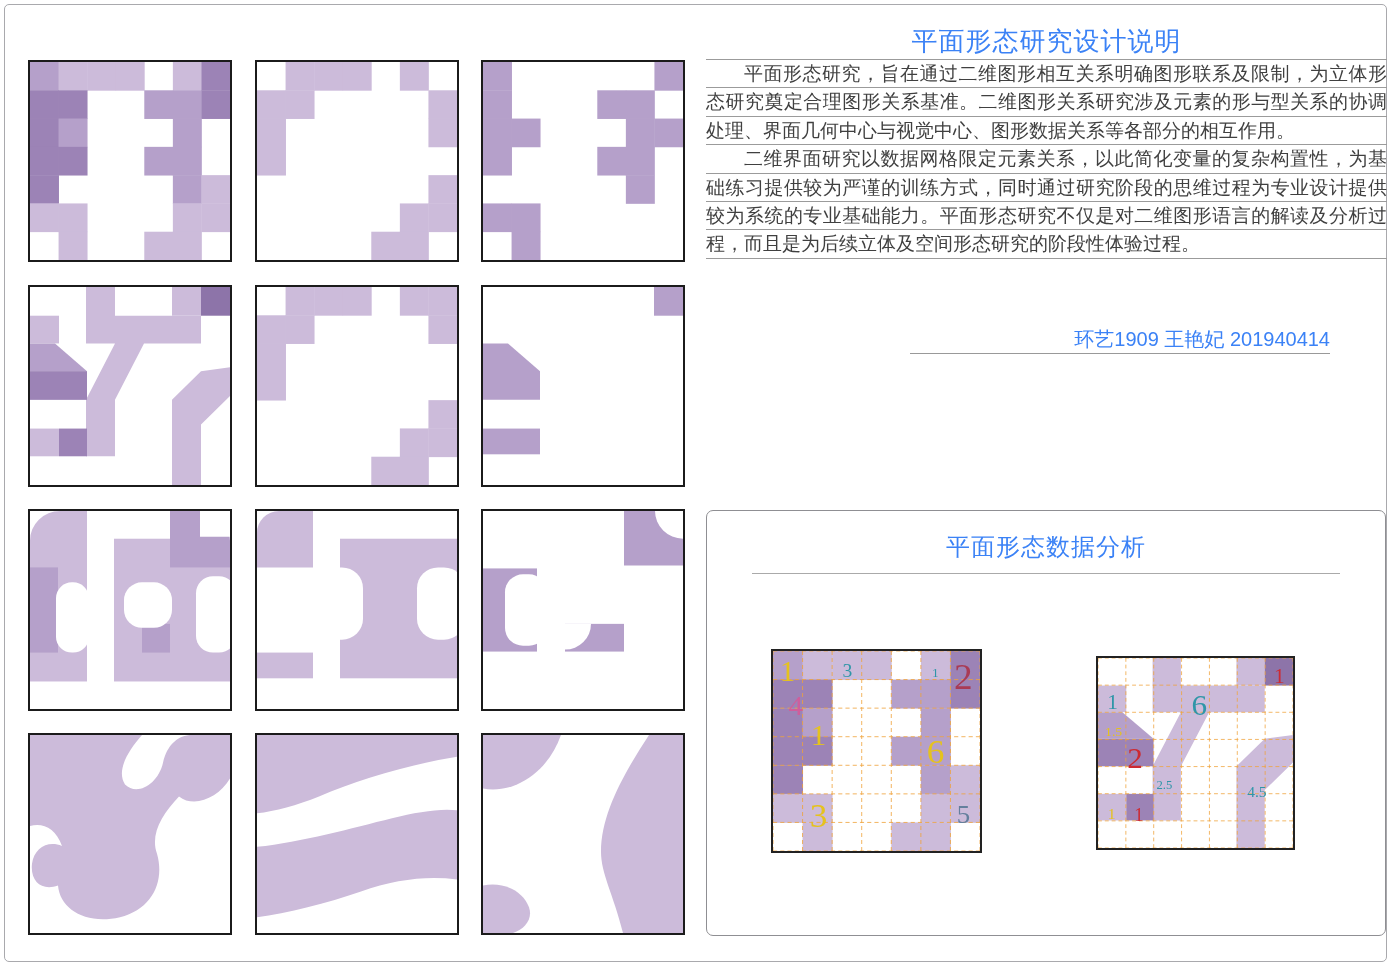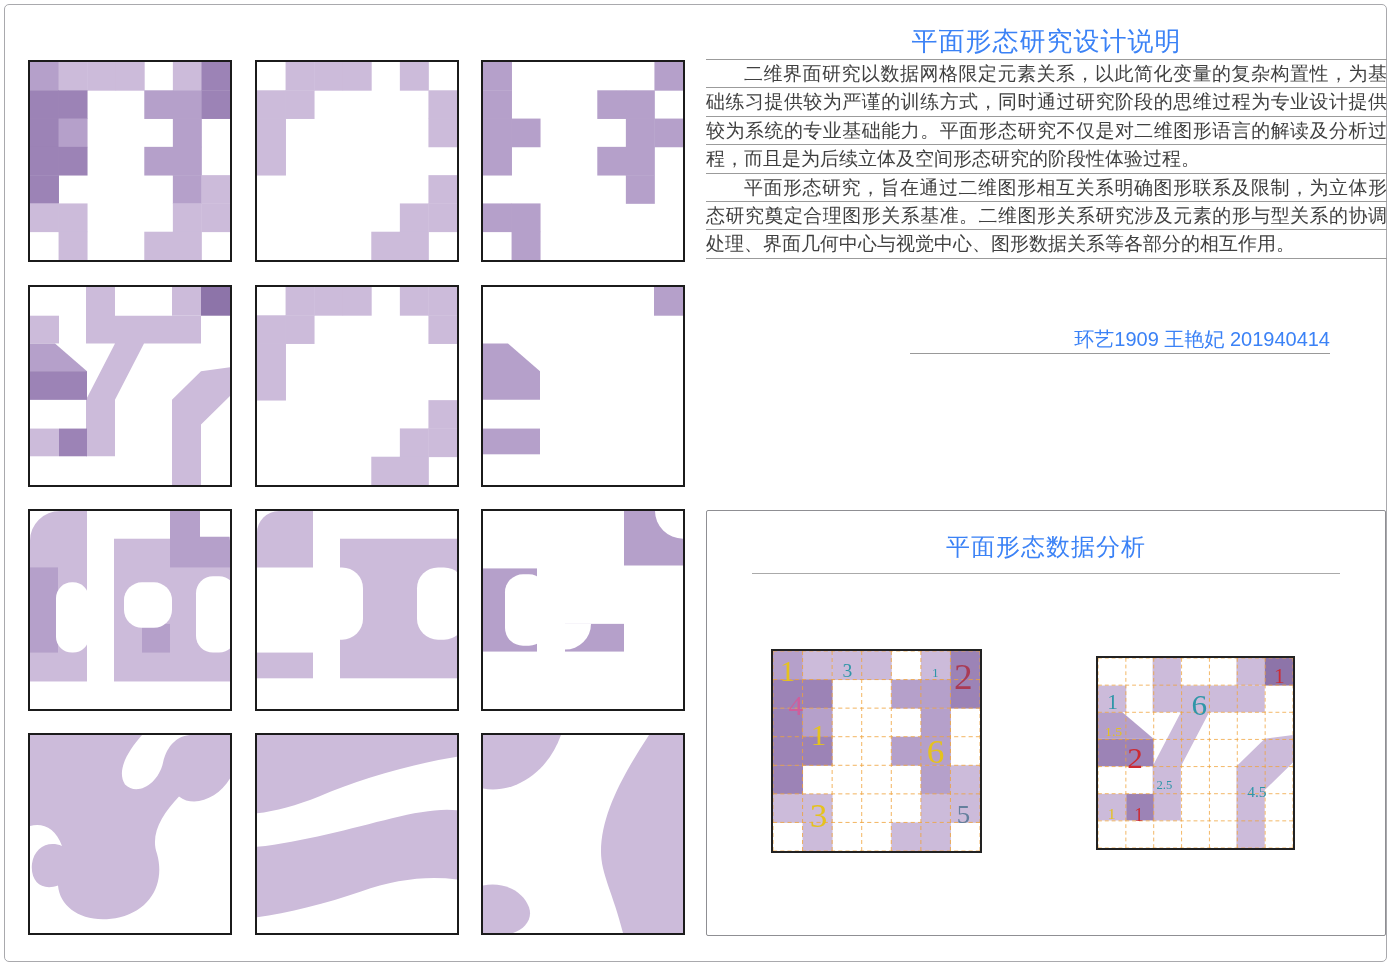--- a/index.html
+++ b/index.html
@@ -10,21 +10,21 @@
   .tile svg{display:block;width:100%;height:100%;}
   .design-title{position:absolute;left:706px;top:24px;width:681px;text-align:center;
         font-size:26px;letter-spacing:1px;}
   .title-rule{position:absolute;left:706px;top:59px;width:681px;border-top:1px solid #9b9b9b;}
   .paragraphs{position:absolute;left:706px;top:60px;width:681px;font-size:19px;line-height:28.4px;
         text-align:justify;color:#404040;
         background-image:repeating-linear-gradient(to bottom,transparent 0,transparent 27.4px,#9b9b9b 27.4px,#9b9b9b 28.4px);}
   .paragraphs p{margin:0;text-indent:2em;}
   .byline{position:absolute;left:910px;top:326px;width:420px;text-align:right;font-size:20px;
         border-bottom:1px solid #999;}
-  .analysis-box{position:absolute;left:706px;top:510px;width:678px;height:424px;border:1px solid #8f8f93;border-radius:2px;}
+  .analysis-box{position:absolute;left:706px;top:510px;width:678px;height:424px;border:1px solid #8f8f93;border-radius:7px;}
   .analysis-title{text-align:center;margin-top:20px;font-size:24px;letter-spacing:1px;}
   .analysis-rule{width:588px;margin:10px auto 0 auto;border-top:1px solid #aaa;}
   .diagram{position:absolute;border:2px solid #222;background:#fff;}
   .diagram svg{display:block;width:100%;height:100%;}
   #diagram-left{left:64px;top:138px;width:207px;height:200px;}
   #diagram-right{left:389px;top:145px;width:195px;height:190px;}
   .red{color:#3b82f6;}
 </style>
 </head>
 <body>
@@ -195,22 +195,22 @@
           <path d="M166,0 H200 V200 H140 C130,160 118,140 118,118 C118,80 140,40 166,0 Z" fill="#ccbbda"></path>
           <path d="M0,152 C22,148 40,158 46,174 C50,186 42,196 30,200 H0 Z" fill="#ccbbda"></path>
         </svg>
       </div>
     </div>
 
   <div class="design-title red">平面形态研究设计说明</div>
   <div class="title-rule"></div>
 
   <div class="paragraphs">
+    <p>平面形态研究，旨在通过二维图形相互关系明确图形联系及限制，为立体形态研究奠定合理图形关系基准。二维图形关系研究涉及元素的形与型关系的协调处理、界面几何中心与视觉中心、图形数据关系等各部分的相互作用。</p>
     <p>二维界面研究以数据网格限定元素关系，以此简化变量的复杂构置性，为基础练习提供较为严谨的训练方式，同时通过研究阶段的思维过程为专业设计提供较为系统的专业基础能力。平面形态研究不仅是对二维图形语言的解读及分析过程，而且是为后续立体及空间形态研究的阶段性体验过程。</p>
-    <p>平面形态研究，旨在通过二维图形相互关系明确图形联系及限制，为立体形态研究奠定合理图形关系基准。二维图形关系研究涉及元素的形与型关系的协调处理、界面几何中心与视觉中心、图形数据关系等各部分的相互作用。</p>
   </div>
 
   <div class="byline red">环艺1909  王艳妃  201940414</div>
 
   <div class="analysis-box">
     <div class="analysis-title red">平面形态数据分析</div>
     <div class="analysis-rule"></div>
     <div class="diagram" id="diagram-left">
         <svg viewBox="0 0 200 200" preserveAspectRatio="none">
           <rect x="0.00" y="0.00" width="28.97" height="28.97" fill="#b5a0ca"></rect>

